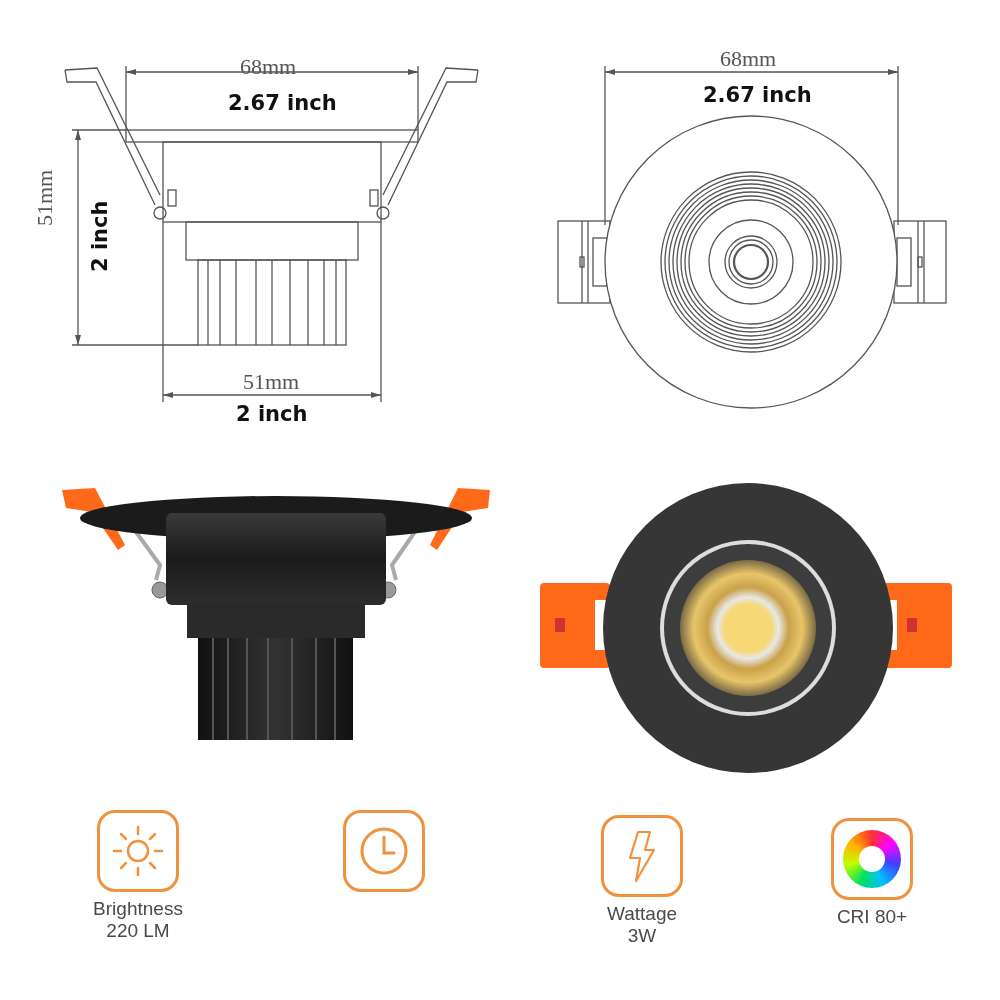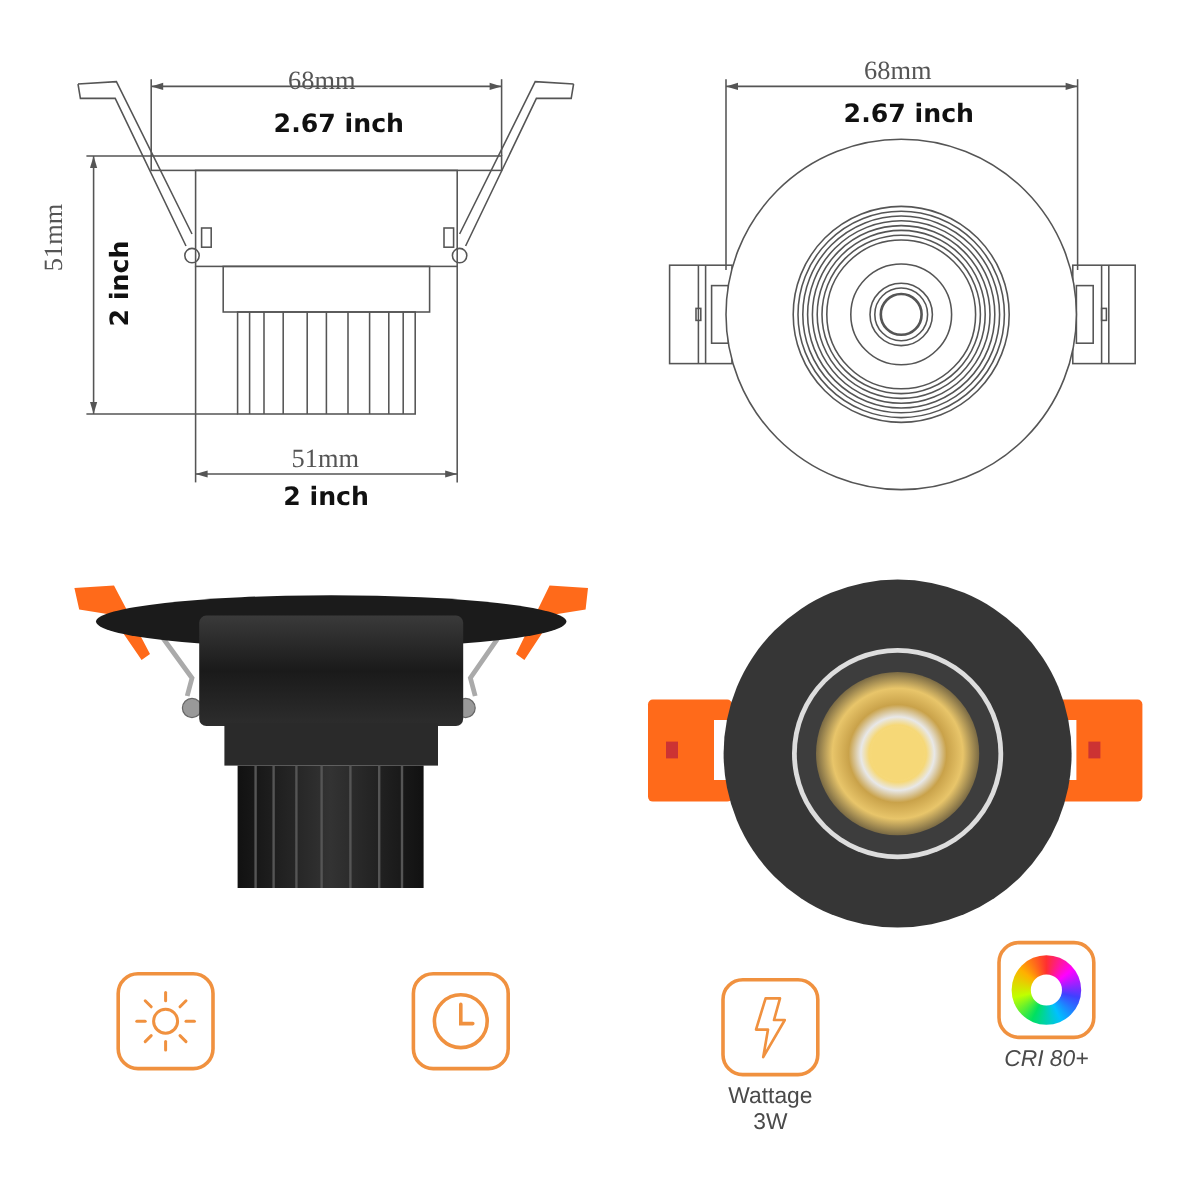--- a/index.html
+++ b/index.html
@@ -193,20 +193,24 @@
           <line x1="30" y1="47" x2="30" y2="54"></line>
         <line x1="6" y1="30" x2="13" y2="30"></line>
           <line x1="47" y1="30" x2="54" y2="30"></line>
         <line x1="13" y1="13" x2="18" y2="18"></line>
           <line x1="42" y1="42" x2="47" y2="47"></line>
         <line x1="47" y1="13" x2="42" y2="18"></line>
           <line x1="13" y1="47" x2="18" y2="42"></line>
       </g>
     </svg>
   </div>
+  <div class="feat-label">
+    <div>Brightness</div>
+    <div>220 LM</div>
+  </div>
 </div>
 
 <div class="feat" style="left:294px;top:810px;">
   <div class="feat-icon">
     <svg width="60" height="60" viewBox="0 0 60 60">
       <g stroke="#f0913f" stroke-width="3" stroke-linecap="round" fill="none">
         <circle cx="30" cy="30" r="22"></circle>
         <polyline points="30,16 30,32 40,32"></polyline>
       </g>
     </svg>
@@ -218,21 +222,21 @@
     <svg width="60" height="60" viewBox="0 0 60 60">
       <path d="M26,6 L38,6 L33,24 L42,24 L24,55 L28,32 L18,32 Z" stroke="#f0913f" stroke-width="2.2" fill="none" stroke-linejoin="round"></path>
     </svg>
   </div>
   <div class="feat-label">
     <div>Wattage</div>
     <div>3W</div>
   </div>
 </div>
 
-<div class="feat" style="left:782px;top:784px;font-style:italic;">
+<div class="feat" style="left:782px;top:818px;">
   <div class="feat-icon">
     <div style="width:58px;height:58px;border-radius:50%;background:conic-gradient(#ff3030,#ff00ff,#4040ff,#00c0ff,#00e060,#c0ff00,#ffb000,#ff3030);display:flex;align-items:center;justify-content:center;">
       <div style="width:26px;height:26px;border-radius:50%;background:#fff;"></div>
     </div>
   </div>
   <div class="feat-label">
     <div>CRI 80+</div>
   </div>
 </div>
 

